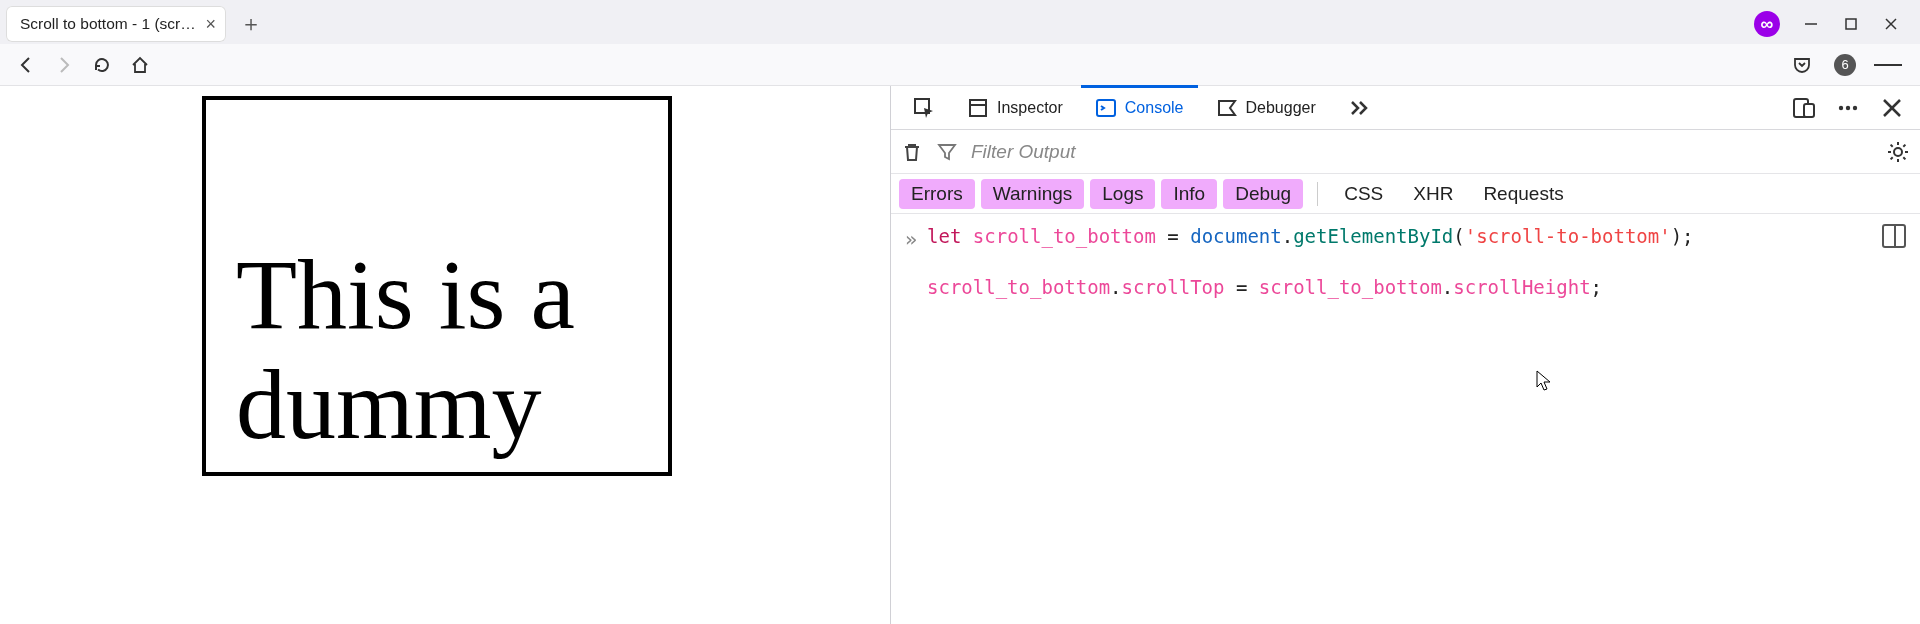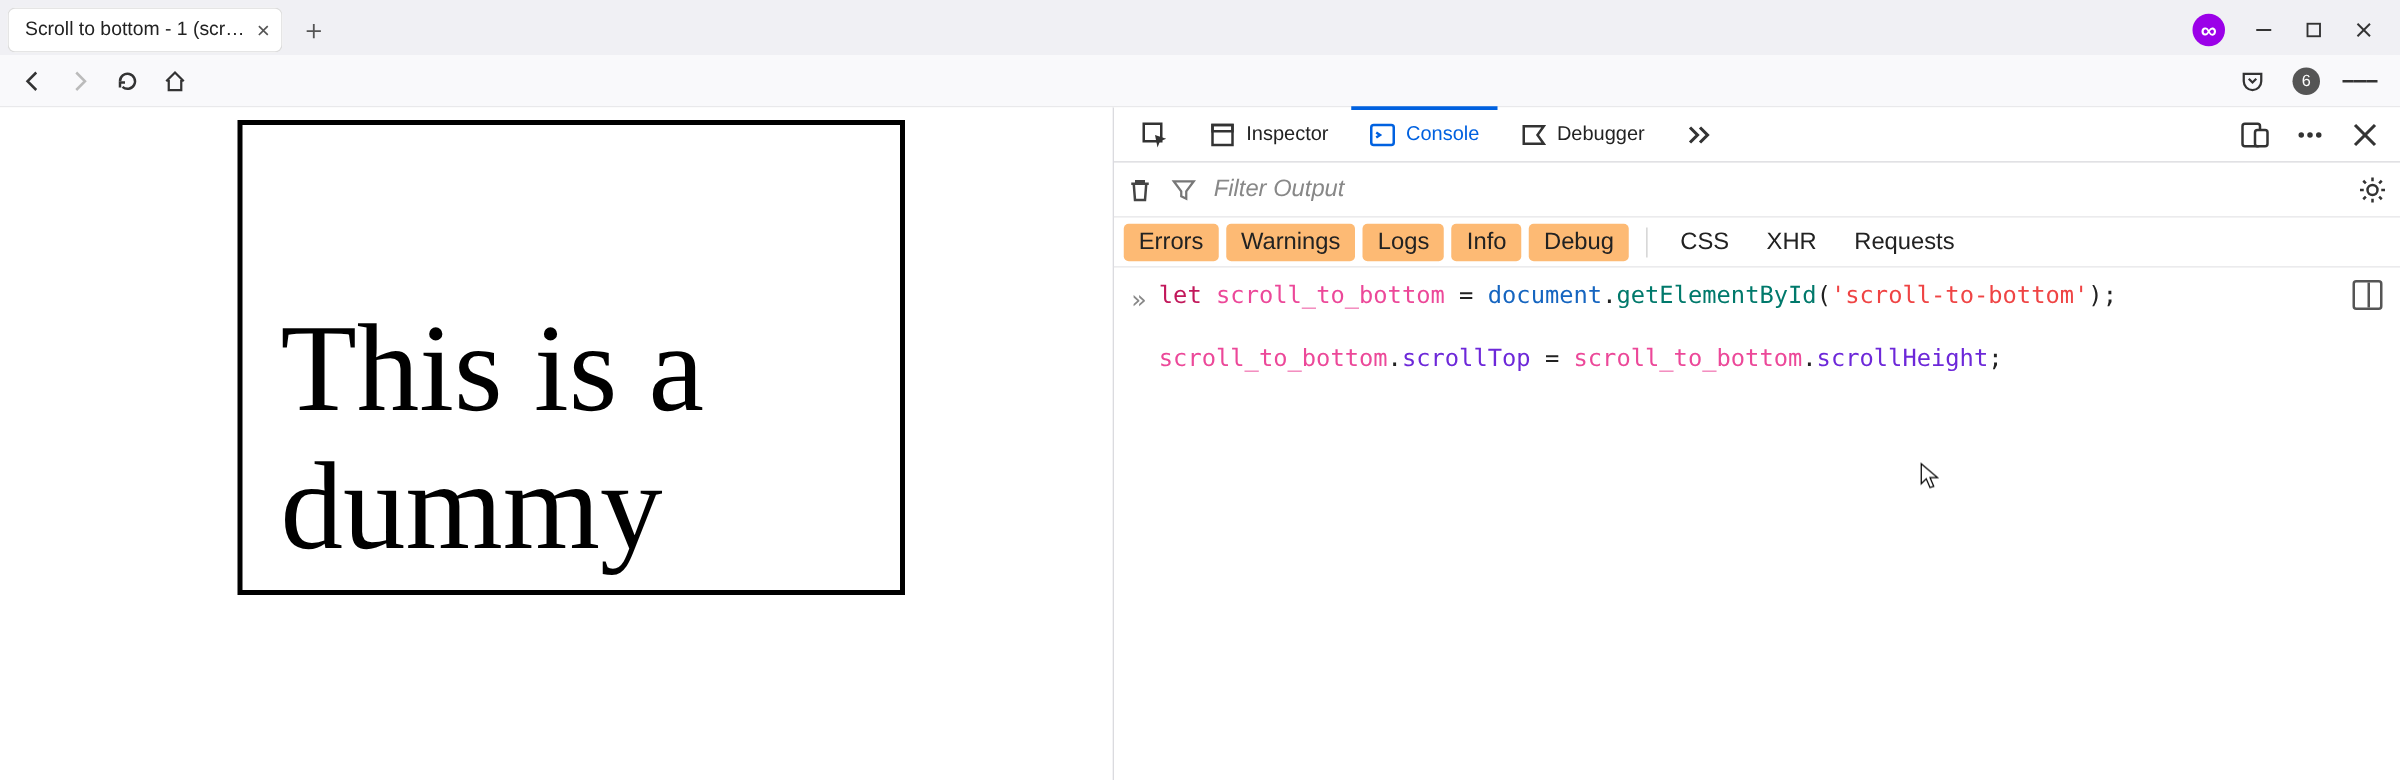--- a/index.html
+++ b/index.html
@@ -24,21 +24,21 @@
   .right-icons { margin-left: auto; display: flex; align-items: center; gap: 18px; padding-right: 6px; }
   .count-badge { width: 22px; height: 22px; border-radius: 50%; background: #555; color: #fff; font-size: 13px; display: flex; align-items: center; justify-content: center; }
   .hamburger span { display:block; width:18px; height:2px; background:#333; margin:3px 0; }
 
   
   .main { display: flex; height: calc(624px - 44px - 42px); background: #fff; }
   .page-area { width: 890px; position: relative; background: #fff; }
   .devtools { flex: 1; border-left: 1px solid #d0d0d5; display: flex; flex-direction: column; background: #fff; }
 
   
-  .demo-box { position: absolute; left: 190px; top: 10px; width: 534px; height: 380px; border: 4px solid #000; overflow: hidden; }
+  .demo-box { position: absolute; left: 202px; top: 10px; width: 470px; height: 380px; border: 4px solid #000; overflow: hidden; }
   .demo-scroll { width: 100%; height: 100%; overflow-y: scroll; }
   .demo-text { font-family: "Times New Roman", serif; font-size: 100px; line-height: 1.1; padding: 140px 30px 30px 30px; }
   .demo-scroll::-webkit-scrollbar { width: 18px; }
   .demo-scroll::-webkit-scrollbar-track { background: #f0f0f0; }
   .demo-scroll::-webkit-scrollbar-thumb { background: #888; }
 
   
   .dt-tabs { height: 44px; display: flex; align-items: center; border-bottom: 1px solid #d8d8dc; padding: 0 8px; gap: 4px; }
   .dt-tool { display: flex; align-items: center; gap: 8px; padding: 0 14px; height: 100%; font-size: 16px; color: #222; cursor: pointer; position: relative; }
   .dt-tool.active { color: #0061e0; }
@@ -49,33 +49,33 @@
 
   
   .dt-filter { height: 44px; display:flex; border-bottom: 1px solid #e5e5e8; padding: 0 10px; gap: 14px; }
   .dt-filter input { flex: 1; border: none; outline: none; font-size: 19px; color: #333; background: transparent; }
   .dt-filter input::placeholder { color: #888; font-style: italic; }
   .trash, .funnel, .gear { color: #555; display:flex; align-items:center; }
 
   
   .dt-cats { height: 40px; display:flex; align-items:center; border-bottom: 1px solid #e5e5e8; padding: 0 8px; gap: 6px; font-size: 19px; }
   .cat-btn { padding: 4px 12px; border-radius: 4px; color: #222; cursor:pointer; }
-  .cat-btn.active { background: #fdba74; }
+  .cat-btn.active { background: #f0abfc; }
   .cat-sep { width:1px; height:24px; background:#ccc; margin: 0 8px; }
 
   
   .console-body { flex:1; padding: 10px 14px; font-family: Consolas, Menlo, monospace; font-size: 19px; line-height: 1.35; position: relative; }
   .console-row { display:flex; align-items:flex-start; gap: 10px; }
   .prompt-chevron { color:#888; font-size: 20px; padding-top:2px; }
   .code { white-space: pre-wrap; }
   .tok-kw { color: #c2185b; }
   .tok-var { color: #ec4899; }
   .tok-obj { color: #1565c0; }
   .tok-fn  { color: #00796b; }
-  .tok-prop { color: #6d28d9; }
+  .tok-prop { color: #ec4899; }
   .tok-str { color: #ef4444; }
   .tok-punc { color: #222; }
   .split-editor { position:absolute; top:10px; right:14px; width:24px; height:24px; border:2px solid #555; border-radius:3px; }
   .split-editor::after { content:""; position:absolute; left:50%; top:0; bottom:0; width:2px; background:#555; }
 
   .cursor-arrow { position: fixed; pointer-events: none; }
 </style>
 </head>
 <body>
 

